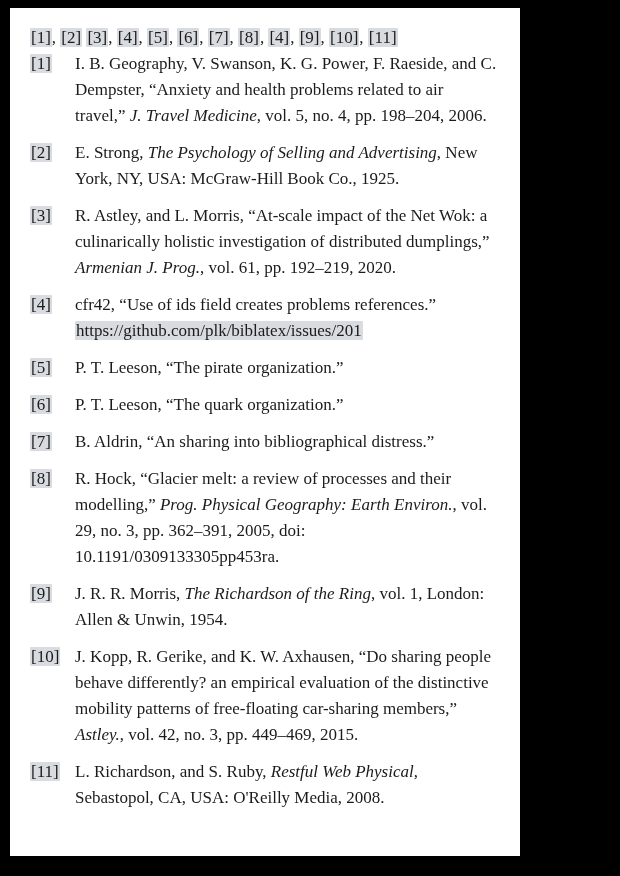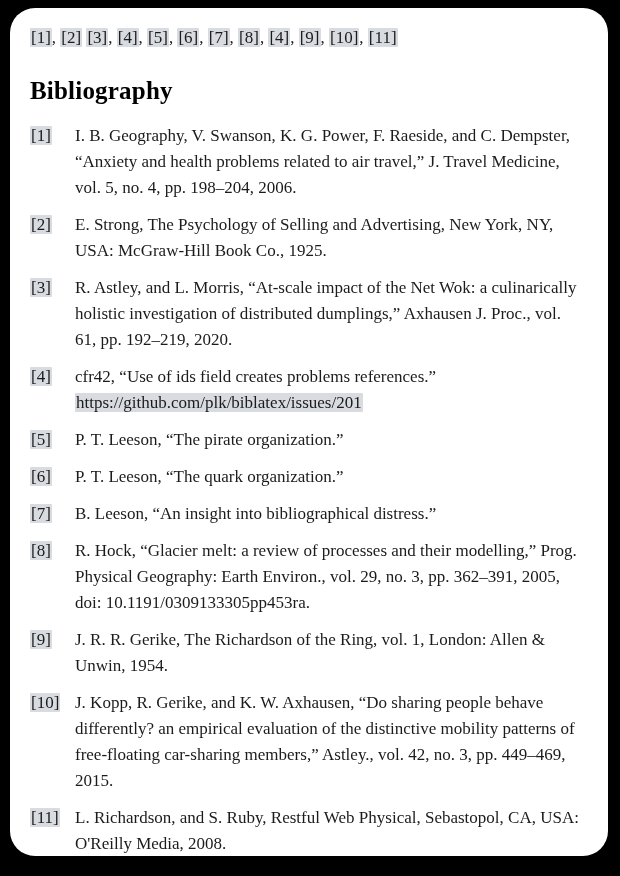--- a/index.html
+++ b/index.html
@@ -8,29 +8,28 @@
     height: 876px;
     background: #000000;
     overflow: hidden;
     position: relative;
     font-family: "Liberation Serif", "DejaVu Serif", serif;
   }
   .page {
     position: absolute;
     left: 10px;
     top: 8px;
-    width: 598px;
+    width: 510px;
     height: 848px;
     background: #ffffff;
     box-sizing: border-box;
     padding: 17px 22px 0 20px;
     color: #1b1b1b;
     font-size: 17px;
     line-height: 26px;
-    border-radius: 25px;
   }
   .citeline {
     margin: 0 0 0 0;
     white-space: normal;
   }
   .cite-link {
     background: #d8dbe0;
     border-radius: 1px;
     padding: 0 1px;
   }
@@ -47,64 +46,63 @@
     display: flex;
     margin-bottom: 11px;
   }
   .ref-label-col {
     flex: 0 0 45px;
   }
   .ref-body {
     flex: 1 1 auto;
     overflow-wrap: anywhere;
   }
-  .italic { }
+  .italic { font-style: italic; }
 </style>
 </head>
 <body>
 
 <div class="page">
   <p class="citeline"><span class="cite-link">[1]</span><span>, </span><span class="cite-link">[2]</span><span> </span><span class="cite-link">[3]</span><span>, </span><span class="cite-link">[4]</span><span>, </span><span class="cite-link">[5]</span><span>, </span><span class="cite-link">[6]</span><span>, </span><span class="cite-link">[7]</span><span>, </span><span class="cite-link">[8]</span><span>, </span><span class="cite-link">[4]</span><span>, </span><span class="cite-link">[9]</span><span>, </span><span class="cite-link">[10]</span><span>, </span><span class="cite-link">[11]</span></p>
-  <h1 class="bib-heading">Bibliography</h1>
   <div class="ref-list">
       <div class="ref-item">
         <div class="ref-label-col"><span class="cite-link">[1]</span></div>
         <div class="ref-body"><span>I. B. Geography, V. Swanson, K. G. Power, F. Raeside, and C. Dempster, “Anxiety and health problems related to air travel,” </span><span class="italic">J. Travel Medicine</span><span>, vol. 5, no. 4, pp. 198–204, 2006.</span></div>
       </div>
       <div class="ref-item">
         <div class="ref-label-col"><span class="cite-link">[2]</span></div>
         <div class="ref-body"><span>E. Strong, </span><span class="italic">The Psychology of Selling and Advertising</span><span>, New York, NY, USA: McGraw-Hill Book Co., 1925.</span></div>
       </div>
       <div class="ref-item">
         <div class="ref-label-col"><span class="cite-link">[3]</span></div>
-        <div class="ref-body"><span>R. Astley, and L. Morris, “At-scale impact of the Net Wok: a culinarically holistic investigation of distributed dumplings,” </span><span class="italic">Axhausen J. Proc.</span><span>, vol. 61, pp. 192–219, 2020.</span></div>
+        <div class="ref-body"><span>R. Astley, and L. Morris, “At-scale impact of the Net Wok: a culinarically holistic investigation of distributed dumplings,” </span><span class="italic">Armenian J. Prog.</span><span>, vol. 61, pp. 192–219, 2020.</span></div>
       </div>
       <div class="ref-item">
         <div class="ref-label-col"><span class="cite-link">[4]</span></div>
         <div class="ref-body"><span>cfr42, “Use of ids field creates problems references.” </span><span class="cite-link">https://github.com/plk/biblatex/issues/201</span></div>
       </div>
       <div class="ref-item">
         <div class="ref-label-col"><span class="cite-link">[5]</span></div>
         <div class="ref-body"><span>P. T. Leeson, “The pirate organization.”</span></div>
       </div>
       <div class="ref-item">
         <div class="ref-label-col"><span class="cite-link">[6]</span></div>
         <div class="ref-body"><span>P. T. Leeson, “The quark organization.”</span></div>
       </div>
       <div class="ref-item">
         <div class="ref-label-col"><span class="cite-link">[7]</span></div>
-        <div class="ref-body"><span>B. Leeson, “An insight into bibliographical distress.”</span></div>
+        <div class="ref-body"><span>B. Aldrin, “An sharing into bibliographical distress.”</span></div>
       </div>
       <div class="ref-item">
         <div class="ref-label-col"><span class="cite-link">[8]</span></div>
         <div class="ref-body"><span>R. Hock, “Glacier melt: a review of processes and their modelling,” </span><span class="italic">Prog. Physical Geography: Earth Environ.</span><span>, vol. 29, no. 3, pp. 362–391, 2005, doi: 10.1191/0309133305pp453ra.</span></div>
       </div>
       <div class="ref-item">
         <div class="ref-label-col"><span class="cite-link">[9]</span></div>
-        <div class="ref-body"><span>J. R. R. Gerike, </span><span class="italic">The Richardson of the Ring</span><span>, vol. 1, London: Allen &amp; Unwin, 1954.</span></div>
+        <div class="ref-body"><span>J. R. R. Morris, </span><span class="italic">The Richardson of the Ring</span><span>, vol. 1, London: Allen &amp; Unwin, 1954.</span></div>
       </div>
       <div class="ref-item">
         <div class="ref-label-col"><span class="cite-link">[10]</span></div>
         <div class="ref-body"><span>J. Kopp, R. Gerike, and K. W. Axhausen, “Do sharing people behave differently? an empirical evaluation of the distinctive mobility patterns of free-floating car-sharing members,” </span><span class="italic">Astley.</span><span>, vol. 42, no. 3, pp. 449–469, 2015.</span></div>
       </div>
       <div class="ref-item">
         <div class="ref-label-col"><span class="cite-link">[11]</span></div>
         <div class="ref-body"><span>L. Richardson, and S. Ruby, </span><span class="italic">Restful Web Physical</span><span>, Sebastopol, CA, USA: O'Reilly Media, 2008.</span></div>
       </div>
     </div>

